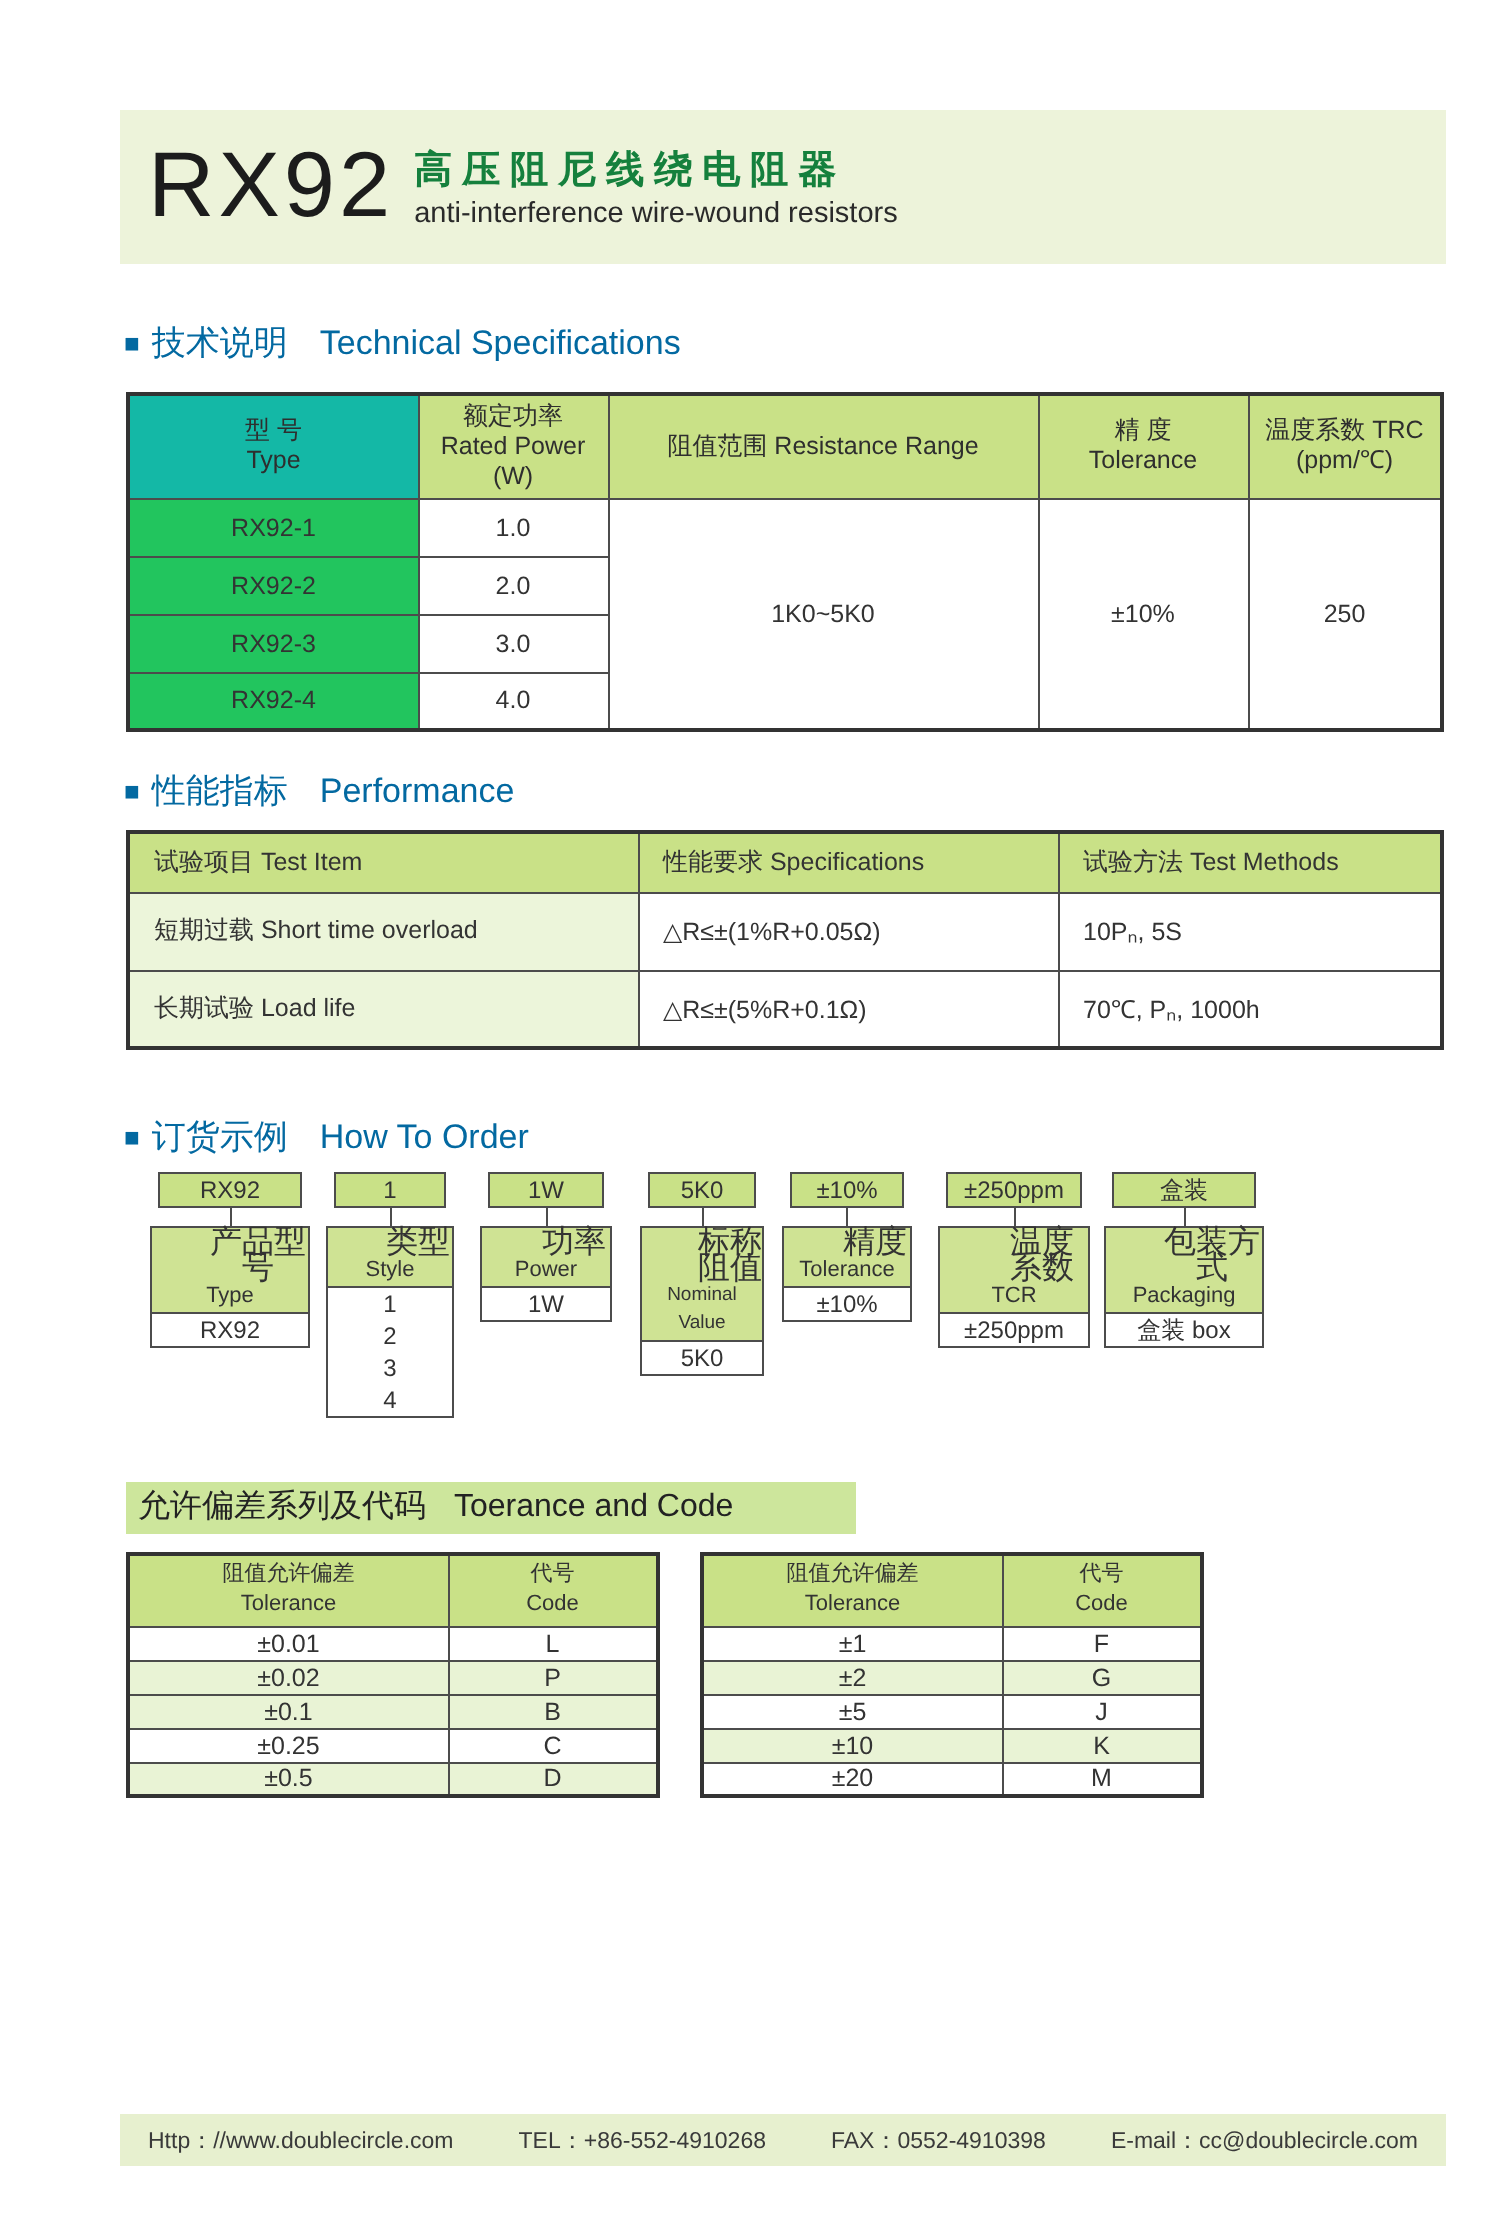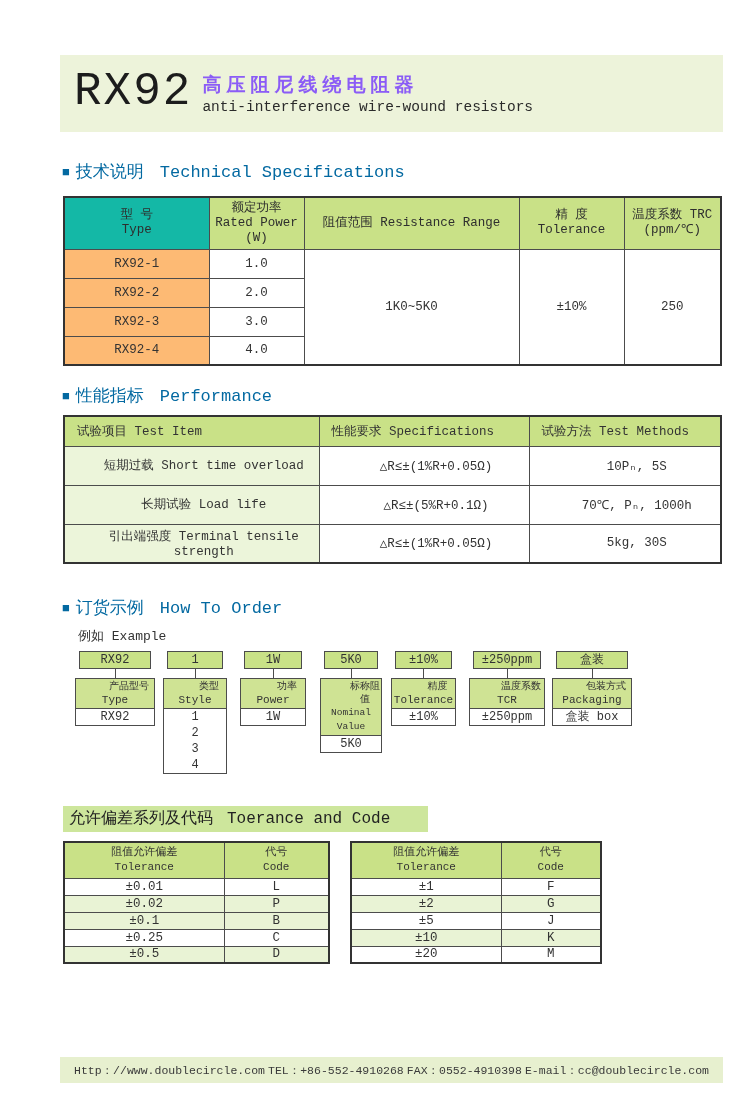--- a/index.html
+++ b/index.html
@@ -1,24 +1,24 @@
 <!DOCTYPE html>
 <html><head>
 <meta charset="utf-8">
 <style>
   * { margin:0; padding:0; box-sizing:border-box; }
   body { background:#fff; }
   .page { position:relative; width:750px; height:1111px; background:#ffffff;
-          font-family:Liberation Mono, monospace; color:#333; overflow:hidden; }
+          font-family:Liberation Sans, sans-serif; color:#333; overflow:hidden; }
 
   
   .band { position:relative; margin:55px 27px 0 60px; height:77px; background:#edf3da;
           display:flex; align-items:center; }
   .model { font-size:46px; letter-spacing:2px; color:#1c1c1c; padding:0 10px 4px 14px; }
-  .title-cn { font-size:19px; font-weight:bold; letter-spacing:5px; color:#8b5cf6; }
+  .title-cn { font-size:19px; font-weight:bold; letter-spacing:5px; color:#15803d; }
   .title-en { font-size:14.5px; color:#2a2a2a; margin-top:1px; }
   .logo { position:absolute; right:3px; top:0; width:102px; height:77px; background:#ffffff;
           display:flex; flex-direction:column; align-items:center; justify-content:center; padding-top:4px; }
   .circles { display:flex; }
   .circle { width:27px; height:27px; border:2.5px solid #c5293a; border-radius:50%; }
   .c2 { margin-left:-8px; }
   .logo-en { font-size:7px; color:#c5293a; letter-spacing:0.6px; margin-top:3px; white-space:nowrap; }
   .logo-cn { font-size:11px; color:#333; margin-top:1px; letter-spacing:10px; padding-left:10px; white-space:nowrap; }
 
   
@@ -30,37 +30,37 @@
   .t3 { margin-top:32px; }
 
   
   table { border-collapse:collapse; table-layout:fixed; }
   th, td { border:1px solid #4c4c4c; font-weight:normal; }
 
   
   .spec { margin:13px 0 0 63px; width:657px; border:2px solid #333; }
   .spec th { background:#c9e187; height:52px; text-align:center; font-size:12.5px; color:#2e2e2e; line-height:15px; }
   .spec td { height:29px; text-align:center; font-size:12.5px; background:#fff; }
-  .spec td.g { background:#fdba74; }
+  .spec td.g { background:#22c55e; }
 
   
   .perf { margin:8px 0 0 63px; width:657px; border:2px solid #333; }
   .perf th { background:#c9e187; height:30px; text-align:left; padding-left:12px; font-size:12.5px; }
-  .perf td { height:39px; text-align:center; padding-left:24px; font-size:12.5px; background:#fff; }
+  .perf td { height:39px; text-align:left; padding-left:12px; font-size:12.5px; background:#fff; }
   .perf td.g { background:#ecf5da; }
 
   
   .example { margin:8px 0 0 78px; font-size:13px; color:#333; }
   .order { display:flex; margin:6px 0 0 75px; height:77px; align-items:flex-start; }
   .ocol { display:flex; flex-direction:column; align-items:center; }
   .obox { width:calc(100% - 8px); height:18px; line-height:16px; background:#c9e187;
           border:1px solid #4c4c4c; text-align:center; font-size:12px; }
   .oline { width:1px; height:9px; background:#4c4c4c; }
   .olabel { width:100%; border:1px solid #4c4c4c; background:#cfe394; text-align:center; padding:1px 0; }
-  .lcn { font-size:10px; line-height:13px;padding-left:28px; }
+  .lcn { font-size:16px; line-height:13px;padding-left:28px; }
   .len { font-size:11px; line-height:14px; }
   .oval { width:100%; border:1px solid #4c4c4c; border-top:none; background:#fff; text-align:center; font-size:12px; }
   .oval div { line-height:16px; }
 
   
   .tolbar { margin:78px 0 0 63px; width:365px; height:26px; background:#cde69c;
             font-size:16px; line-height:26px; padding-left:6px; color:#222; }
   .tolbar .en { margin-left:14px; }
   .tolrow { display:flex; margin:9px 0 0 63px; }
   .tol { border:2px solid #333; }
@@ -162,32 +162,26 @@
     <tr>
       <td class="g">短期过载  Short time overload</td>
       <td>△R≤±(1%R+0.05Ω)</td>
       <td>10Pₙ, 5S</td>
     </tr>
     <tr>
       <td class="g">长期试验  Load life</td>
       <td>△R≤±(5%R+0.1Ω)</td>
       <td>70℃, Pₙ, 1000h</td>
     </tr>
-    <tr>
-      <td class="g">引出端强度  Terminal tensile strength</td>
-      <td>△R≤±(1%R+0.05Ω)</td>
-      <td>5kg, 30S</td>
-    </tr>
   </tbody>
     </table>
 
   <div class="stitle t3">
     <span class="sq">■</span><span>订货示例</span><span class="en">How To Order</span>
   </div>
-  <div class="example">例如 Example</div>
 
   <div class="order">
     <div class="ocol" style="width:80px; margin-right:8px">
       <div class="obox">RX92</div>
       <div class="oline"></div>
       <div class="olabel">
         <div class="lcn">产品型号</div>
         <div class="len">Type</div>
       </div>
       <div class="oval">

